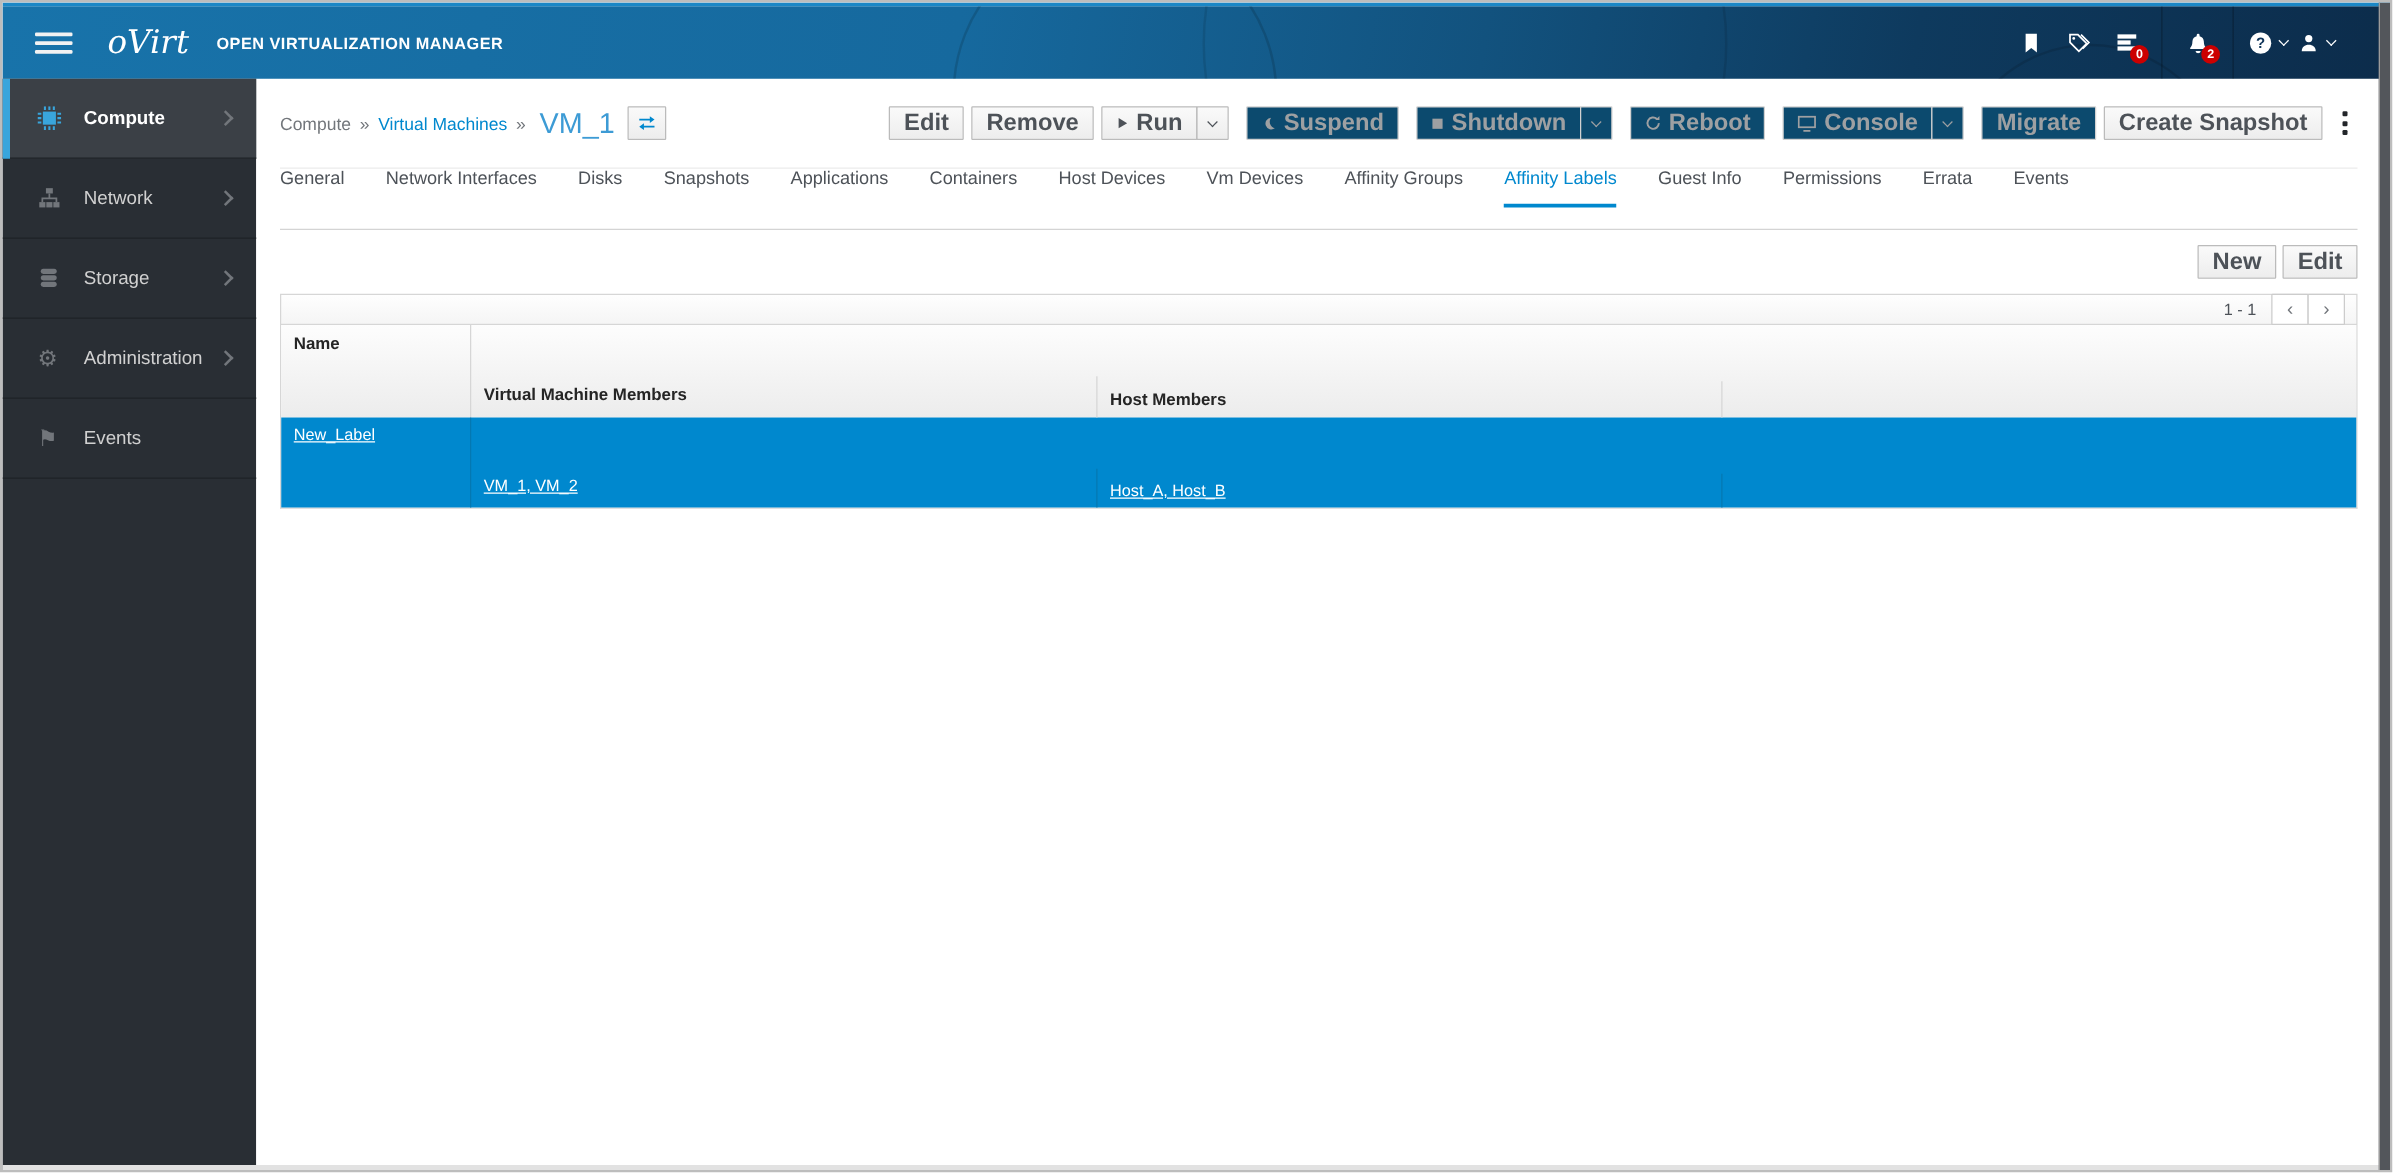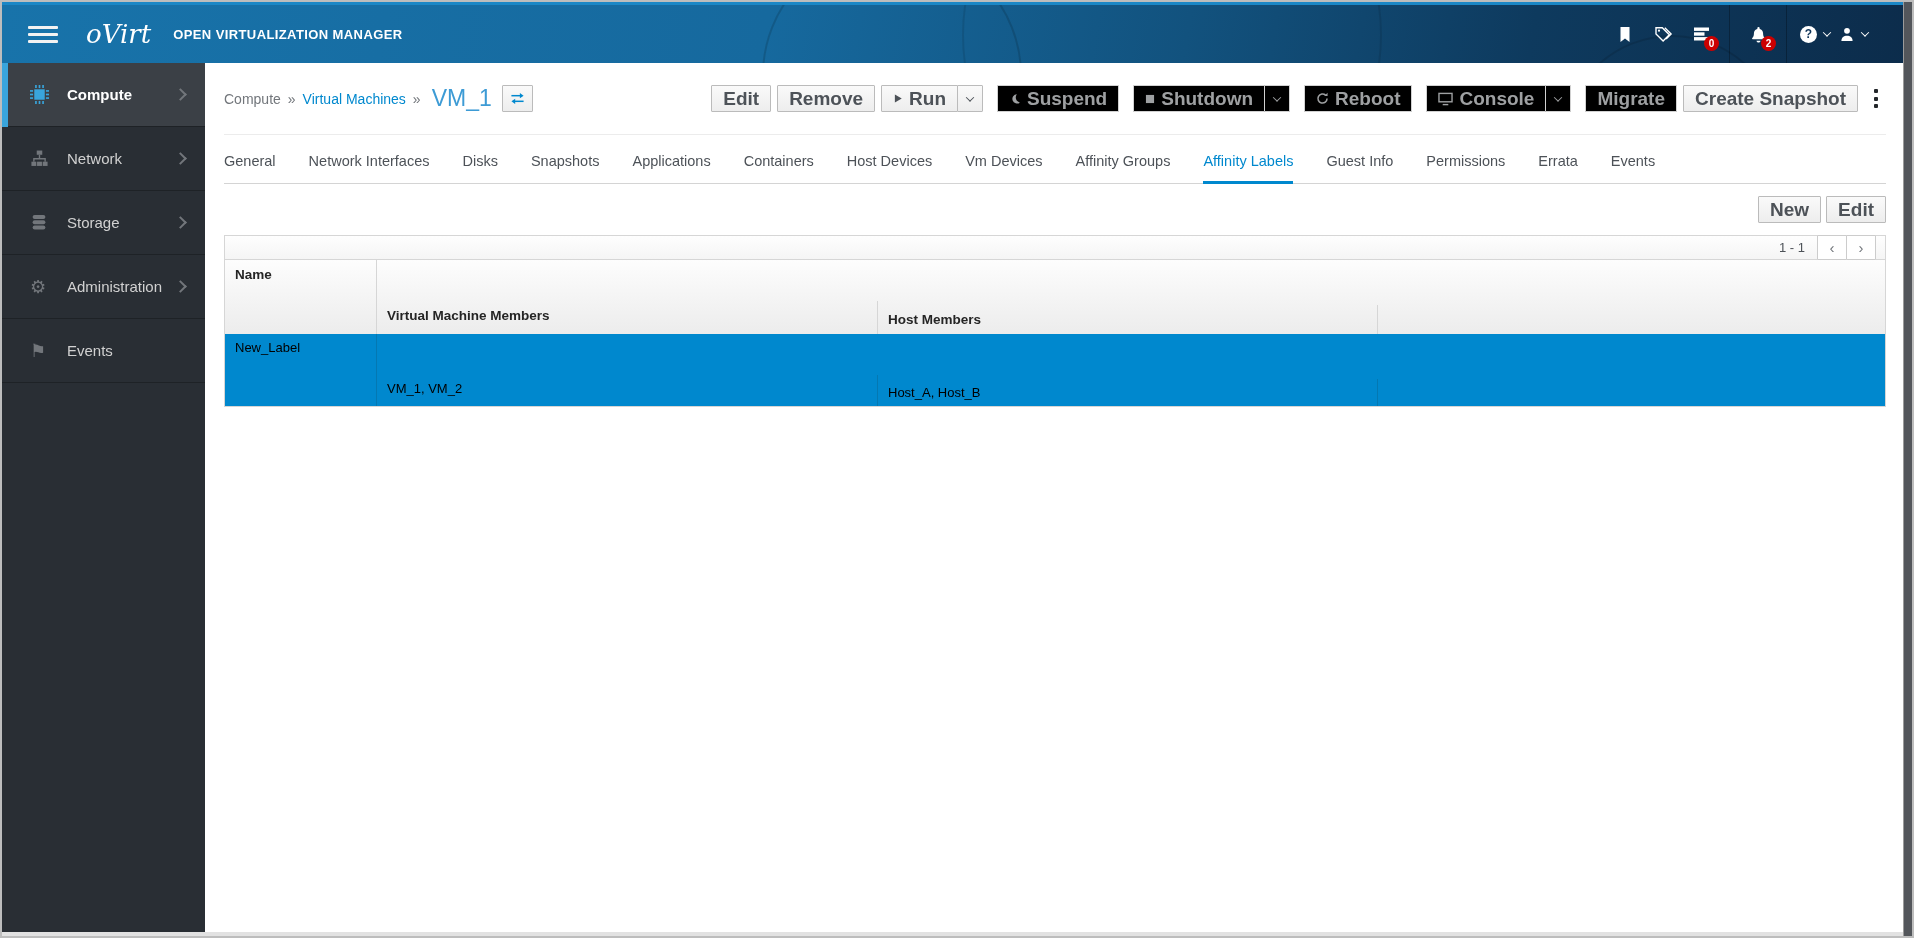--- a/index.html
+++ b/index.html
@@ -66,33 +66,33 @@
   .page-title { font-size:23px; color:#3d9bd5; margin:0 10px 0 4px; font-weight:400; }
   .icon-btn { height:27px; width:31px; display:flex; align-items:center; justify-content:center;
               border:1px solid #bbb; border-radius:1px; color:#0088ce; cursor:pointer;
               background:linear-gradient(#fafafa,#ededed); }
 
   .actions { margin-left:auto; display:flex; align-items:center; }
   .btn { height:27px; display:inline-flex; align-items:center; gap:6px; padding:0 11px;
          border:1px solid #bbb; border-radius:1px; background:linear-gradient(#fafafa,#ededed);
          font-size:19px; font-weight:600; color:#4d5258; cursor:pointer; white-space:nowrap;
          font-family:"Liberation Sans", sans-serif; }
-  .btn.disabled { color:#9ea0a2; border-color:#d1d1d1; background:#000000; cursor:default; }
+  .btn.disabled { color:#9ea0a2; border-color:#d1d1d1; background:#0c4a6e; cursor:default; }
   .btn .b-caret { width:6px; height:6px; border-right:1.6px solid currentColor;
                   border-bottom:1.6px solid currentColor; transform:rotate(45deg) translate(-1px,-1px); }
   .btn-group { display:inline-flex; }
   .btn-group .btn + .btn { margin-left:-1px; padding:0 9px; }
   .actions > * + * { margin-left:6px; }
   .sp { margin-left:14px !important; }
   .kebab { width:20px; height:27px; display:flex; flex-direction:column; align-items:center;
            justify-content:center; cursor:pointer; margin-left:8px; }
   .kebab i { width:4px; height:4px; background:#23262a; border-radius:1px; margin:1.6px 0; }
 
   
-  .tabs { display:flex; gap:33px; align-items:flex-end; height:49px; border-bottom:1px solid #d4d4d4; }
+  .tabs { display:flex; gap:33px; align-items:flex-start; height:49px; border-bottom:1px solid #d4d4d4; }
   .tab { font-size:14.5px; color:#4d5258; padding-bottom:12px; border-bottom:3px solid transparent;
          margin-bottom:-1px; cursor:pointer; white-space:nowrap; }
   .tab.active { color:#0088ce; border-bottom-color:#0088ce; }
 
   
   .panel-actions { display:flex; justify-content:flex-end; margin-top:12px; }
   .panel-actions .btn + .btn { margin-left:5px; }
 
   .grid-toolbar { margin-top:12px; height:25px; border:1px solid #d6d6d6;
                   background:linear-gradient(#fefefe,#f5f5f5); display:flex; align-items:center;
@@ -101,21 +101,21 @@
   .pager { display:flex; }
   .pager-btn { width:30px; height:25px; border:1px solid #ccc; background:#fff; color:#72767b;
                display:flex; align-items:center; justify-content:center; font-size:15px;
                cursor:pointer; border-radius:1px; }
   .pager-btn + .pager-btn { margin-left:-1px; }
 
   .grid { border:1px solid #d6d6d6; border-top:none; }
   .g-head { display:flex; background:linear-gradient(#fdfdfd,#ececec); }
   .gh-cell { padding:7px 10px; font-size:13.5px; font-weight:700; color:#252525;
              border-right:1px solid #d6d6d6; }
-  .g-row { display:flex; background:#0088ce; color:#000000; cursor:pointer; }
+  .g-row { display:flex; background:#0088ce; color:#ffffff; cursor:pointer;text-decoration:underline; }
   .g-cell { padding:6px 10px; font-size:13px; border-right:1px solid #0478b2; }
   .c-name { width:152px; flex-shrink:0; }
   .c-vm   { width:501px; flex-shrink:0;margin-top:41px; }
   .c-host { width:500px; flex-shrink:0;margin-top:45px; }
   .c-rest { flex:1; border-right:none !important; }
 </style>
 </head>
 <body>
 
 <div class="screen">

